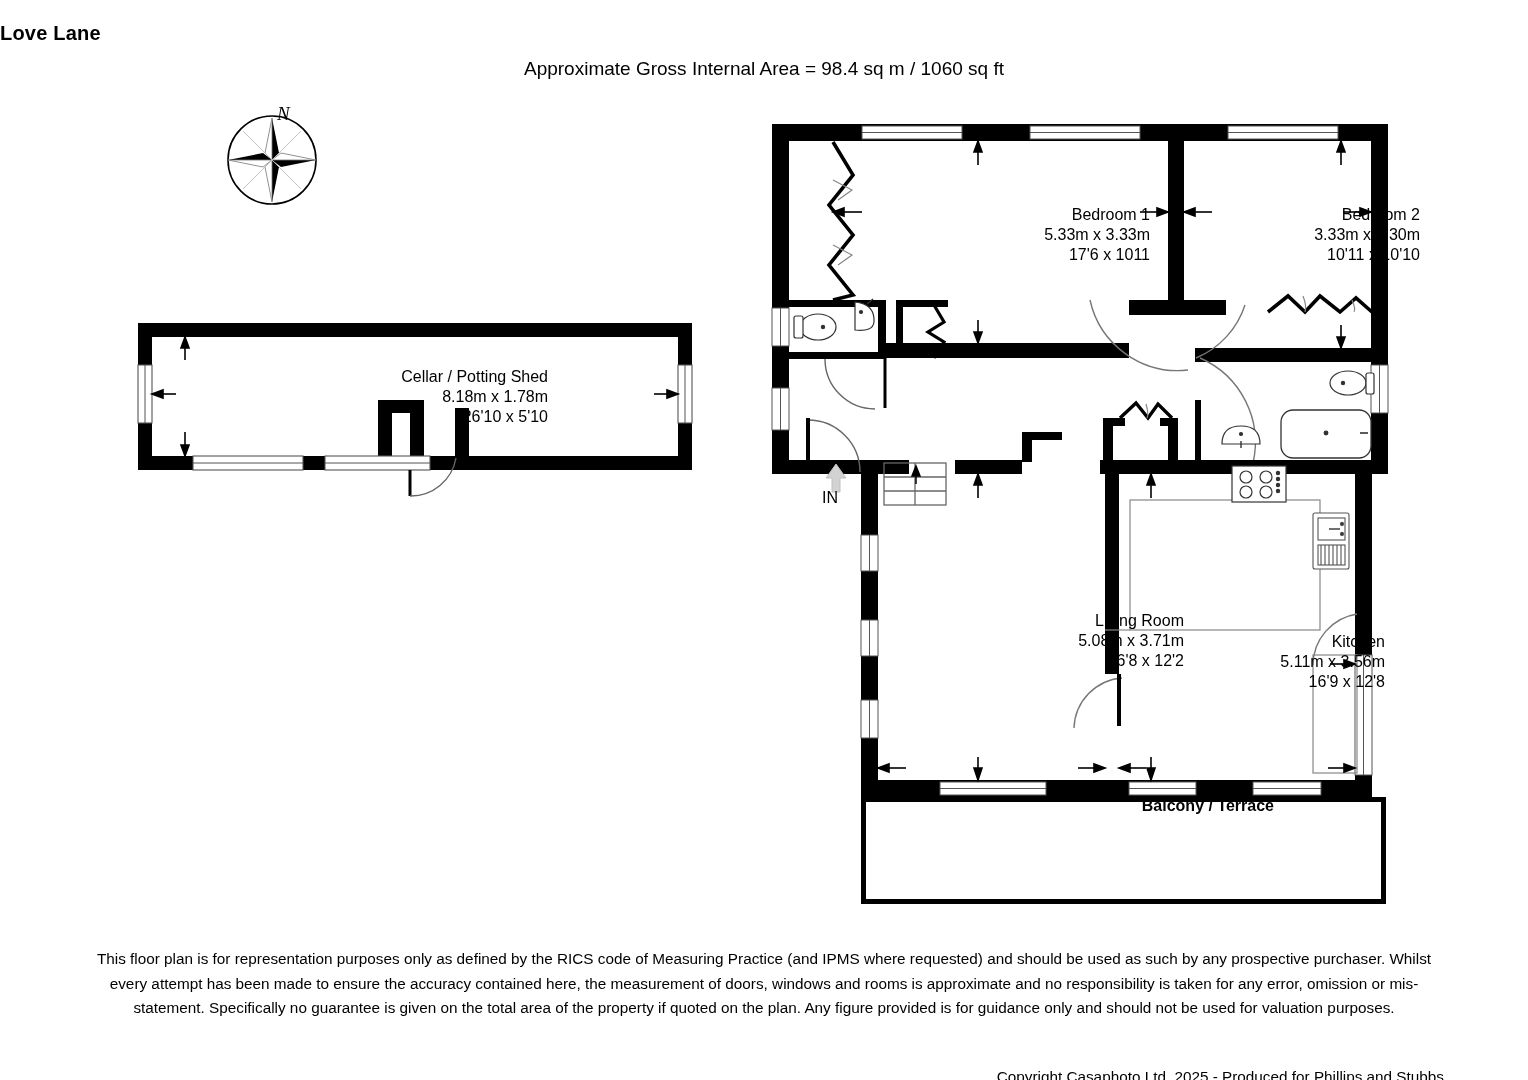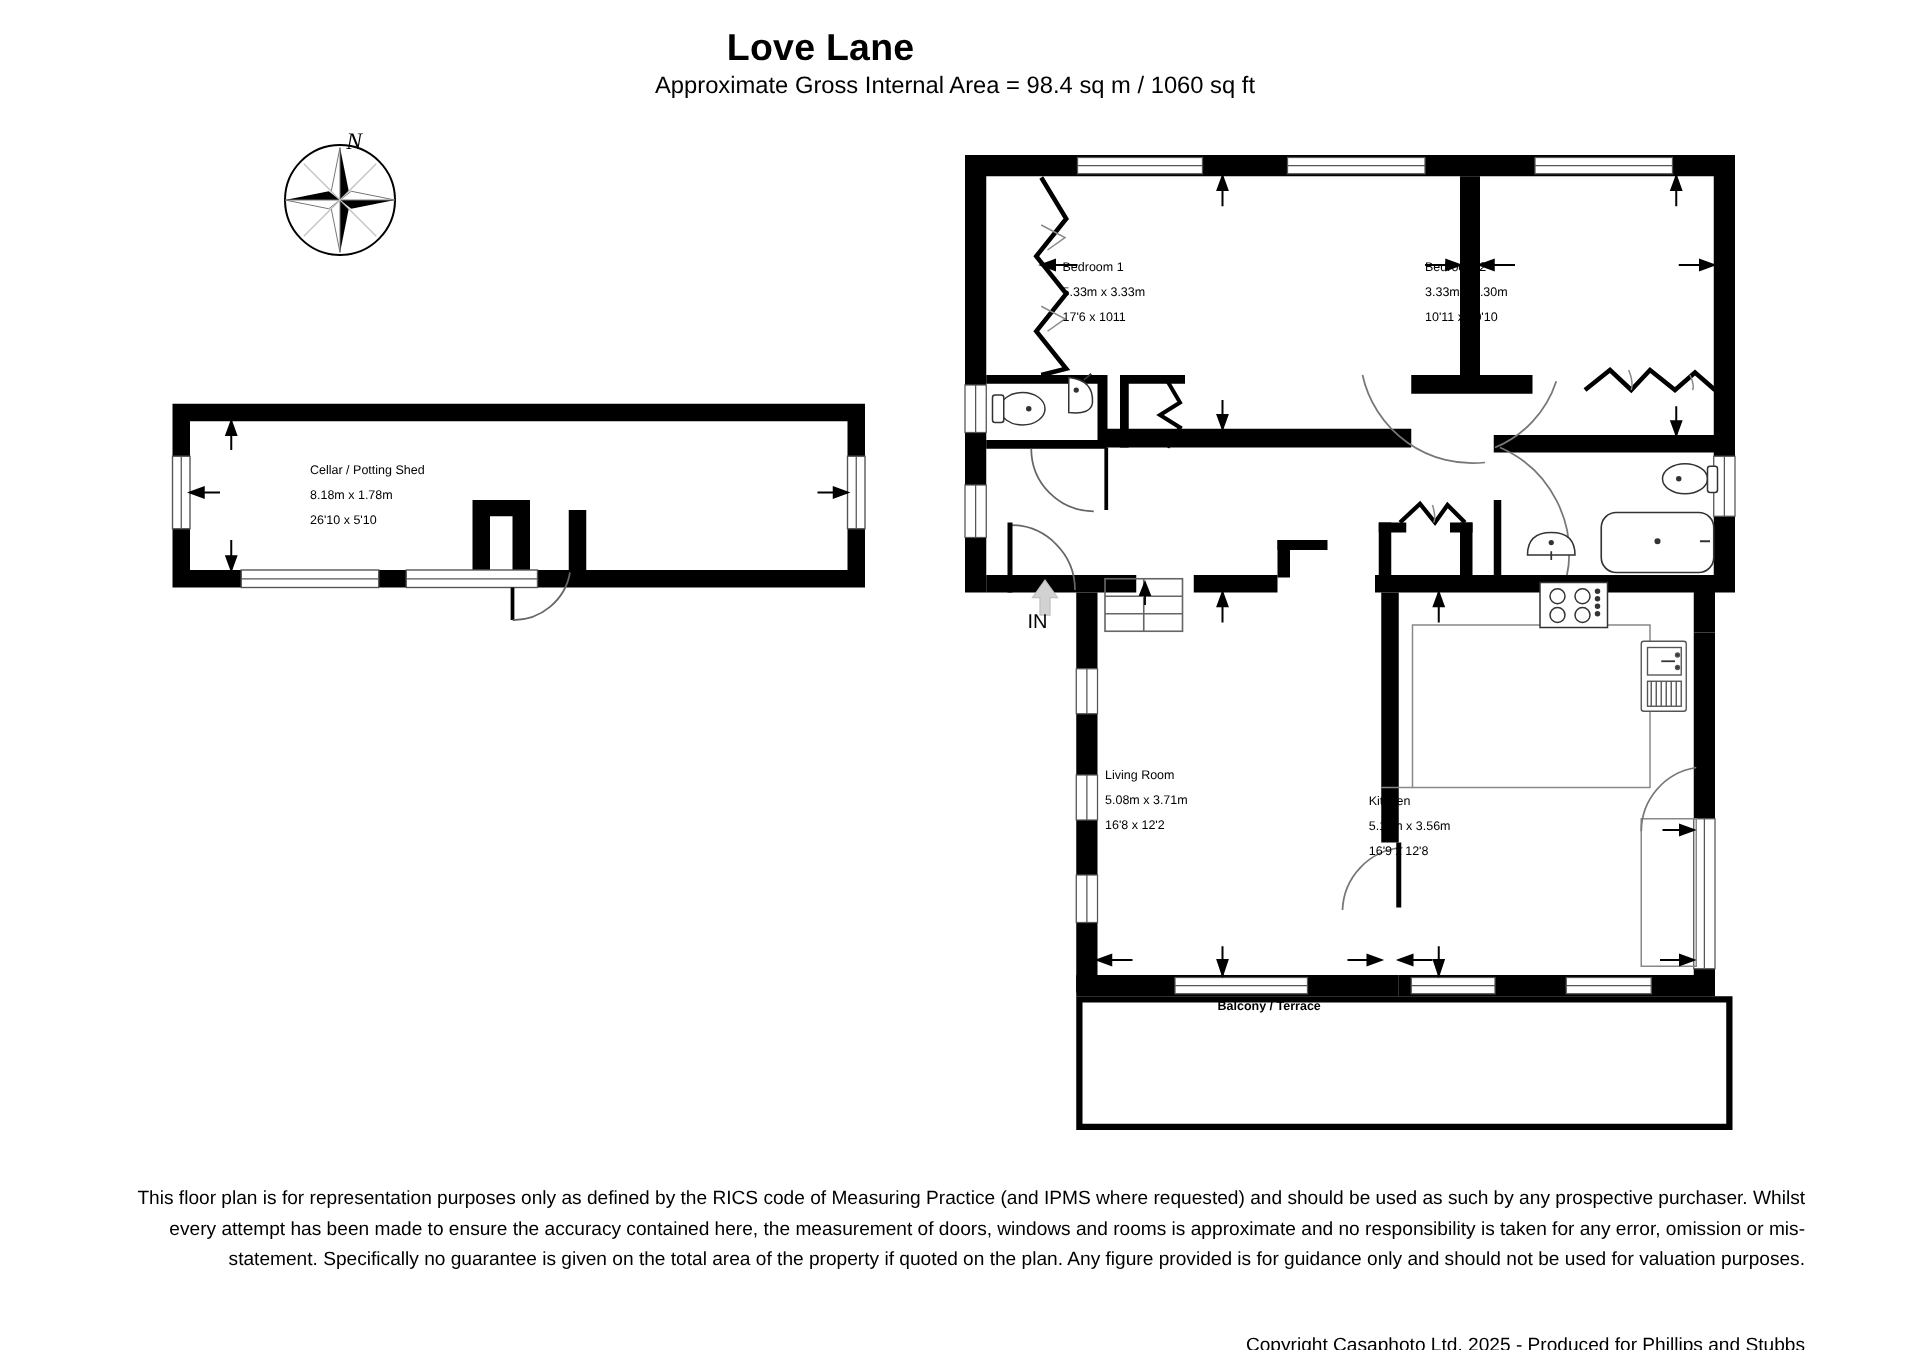--- a/index.html
+++ b/index.html
@@ -1,29 +1,29 @@
 <!DOCTYPE html>
 <html><head>
 <meta charset="utf-8">
 <style>
   html,body{margin:0;padding:0;background:#ffffff;}
   body{width:1528px;height:1080px;position:relative;overflow:hidden;
        font-family:"Liberation Sans", sans-serif;color:#000;}
   .plan{position:absolute;left:0;top:0;width:1528px;height:1080px;}
-  #title{position:absolute;left:0;top:22px;width:1313px;text-align:center;
-         font-size:30px;font-weight:bold;letter-spacing:.2px;}
+  #title{position:absolute;left:0;top:22px;width:1313px;
+         font-size:20px;font-weight:bold;letter-spacing:.2px;}
   #subtitle{position:absolute;left:0;top:58px;width:1528px;text-align:center;
             font-size:19px;}
-  .roomlbl{position:absolute;text-align:left;font-size:10px;line-height:20px;
+  .roomlbl{position:absolute;text-align:right;font-size:16px;line-height:20px;
            white-space:nowrap;}
   .roomlbl .ln{display:block;}
   #compass-n{position:absolute;left:277px;top:103px;font-size:19px;
              font-style:italic;font-family:"Liberation Serif", serif;}
   #in-label{position:absolute;left:822px;top:489px;font-size:16px;}
-  #footer{position:absolute;left:84px;top:947px;width:1360px;text-align:right;
+  #footer{position:absolute;left:84px;top:947px;width:1360px;text-align:center;
           font-size:15.3px;line-height:24.5px;}
   #copyright{position:absolute;left:84px;top:1068px;width:1360px;text-align:right;
              font-size:15.3px;}
 </style>
 </head>
 <body>
 
 <div id="title">Love Lane</div>
 <div id="subtitle">Approximate Gross Internal Area = 98.4 sq m / 1060 sq ft</div>
 

